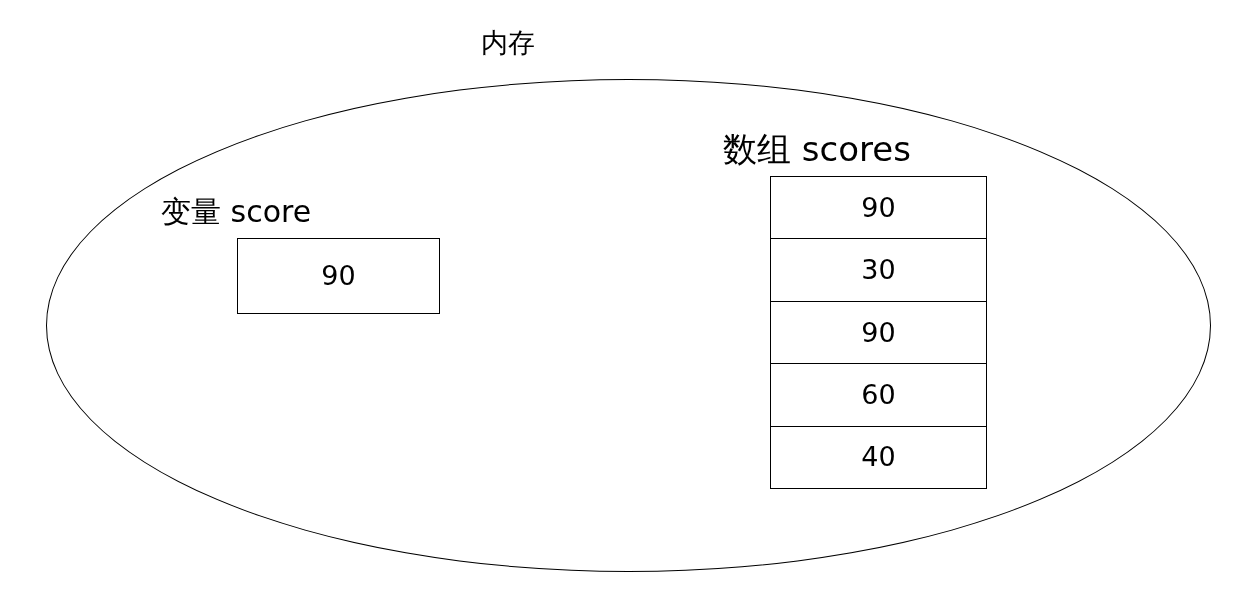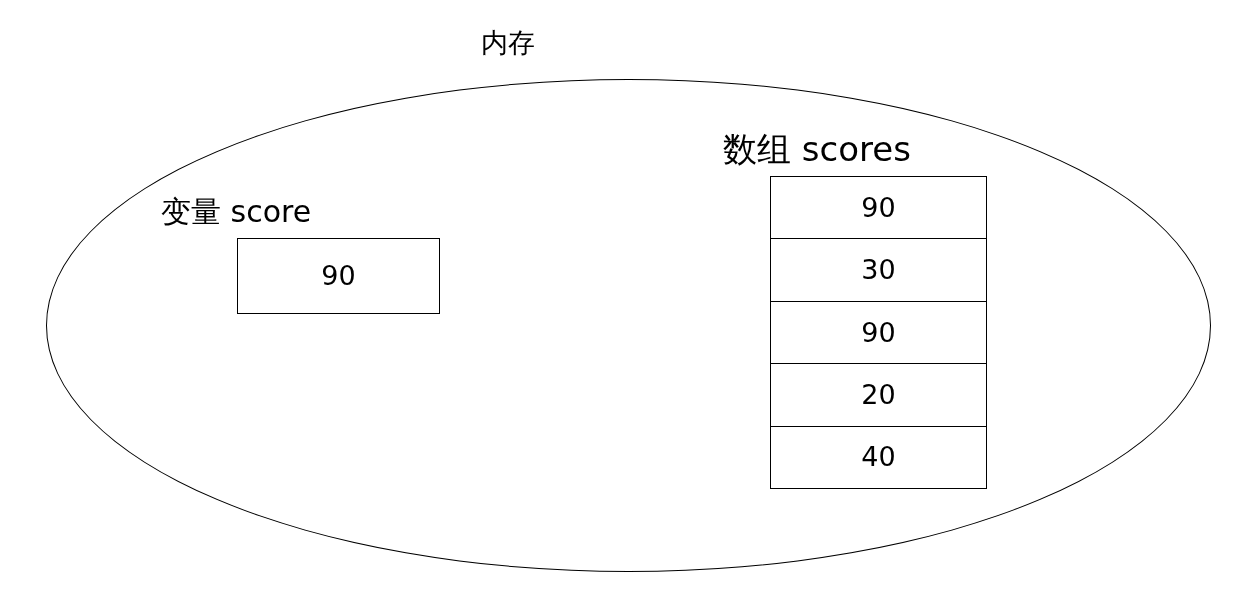--- a/index.html
+++ b/index.html
@@ -134,20 +134,20 @@
     <div class="arr-cell">
       <span class="arr-cell-value">90</span>
     </div>
     <div class="arr-cell">
       <span class="arr-cell-value">30</span>
     </div>
     <div class="arr-cell">
       <span class="arr-cell-value">90</span>
     </div>
     <div class="arr-cell">
-      <span class="arr-cell-value">20</span>
+      <span class="arr-cell-value">60</span>
     </div>
     <div class="arr-cell">
       <span class="arr-cell-value">40</span>
     </div>
   </div>
 
 </div>
 
 </body></html>

